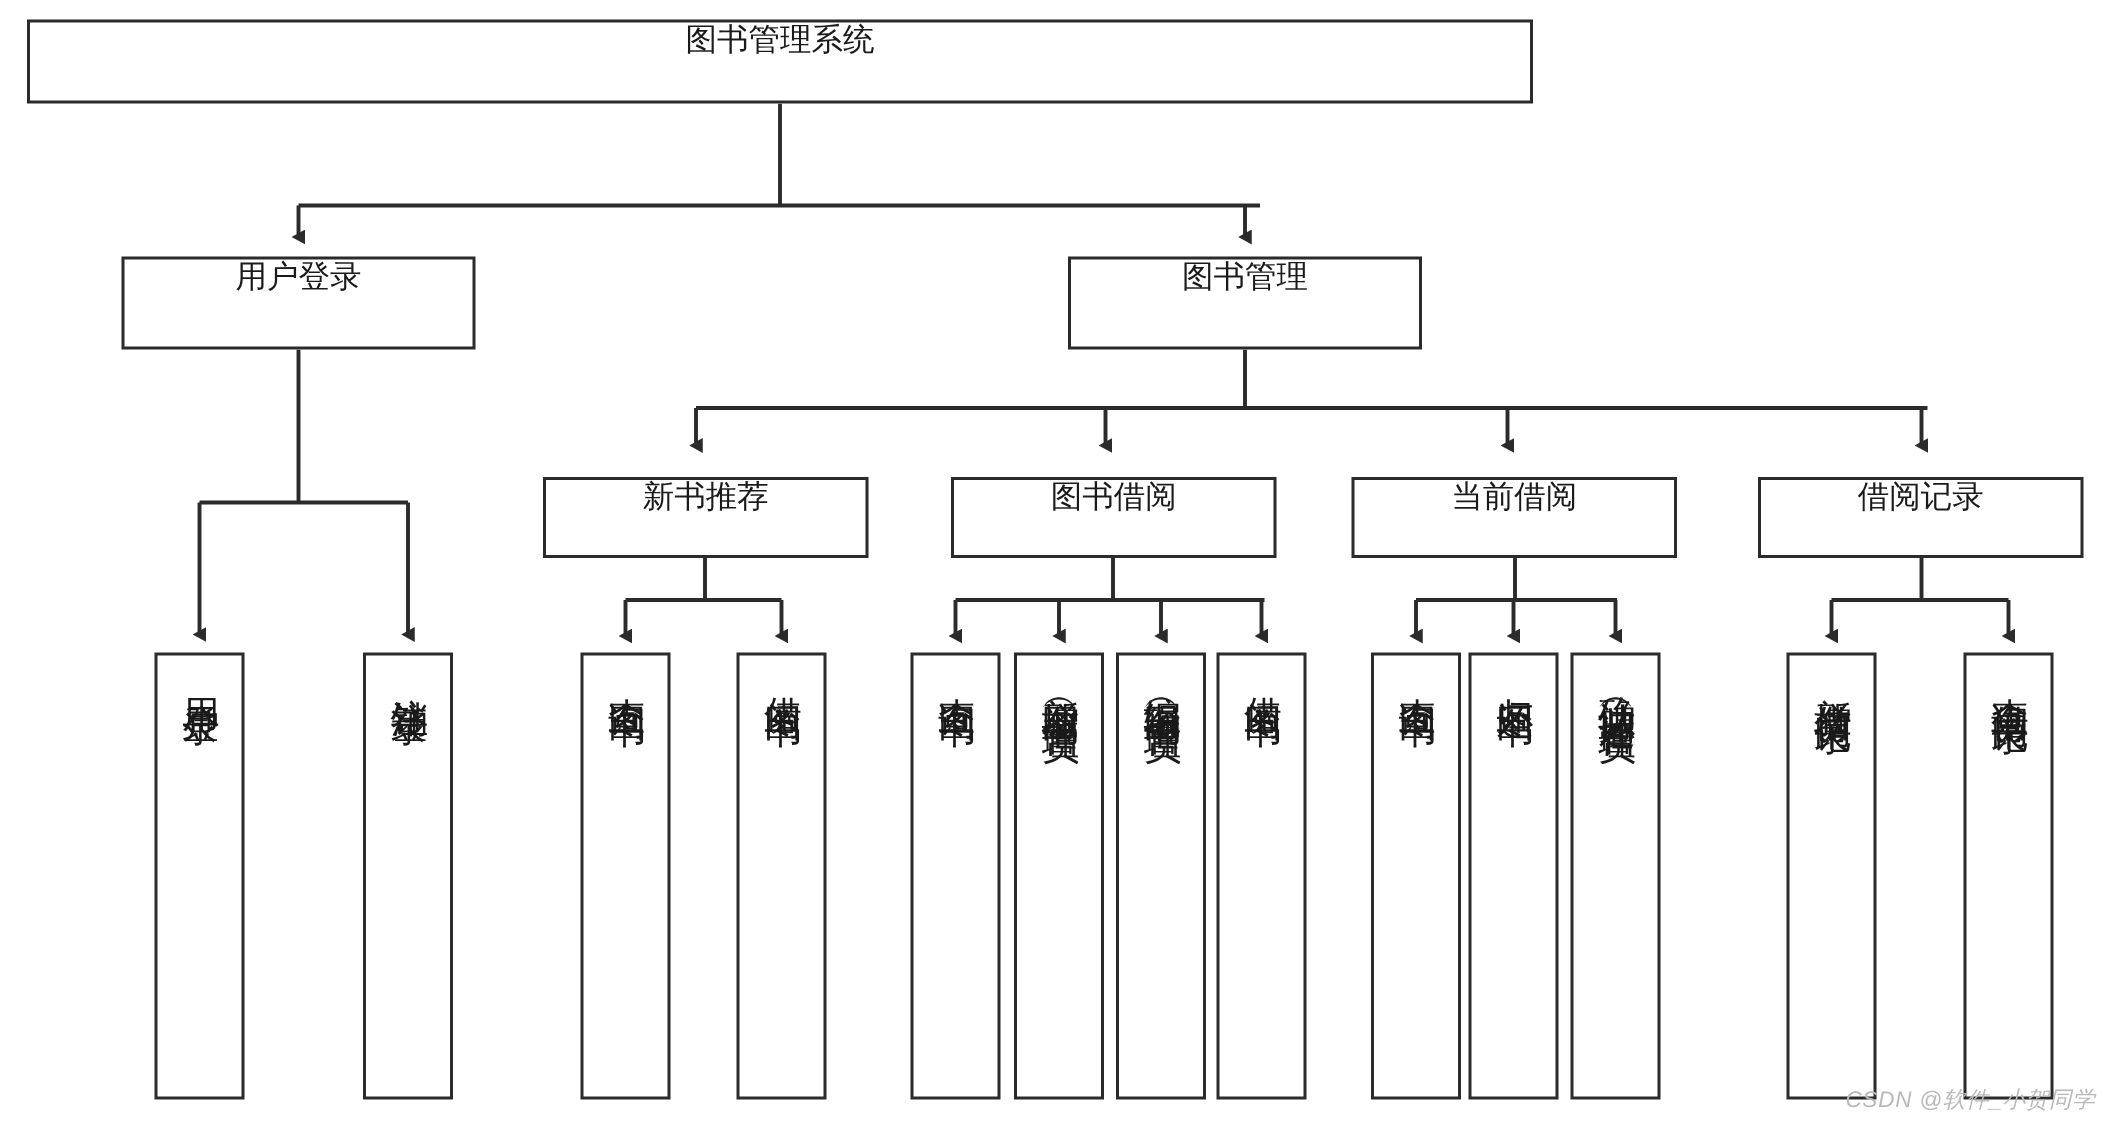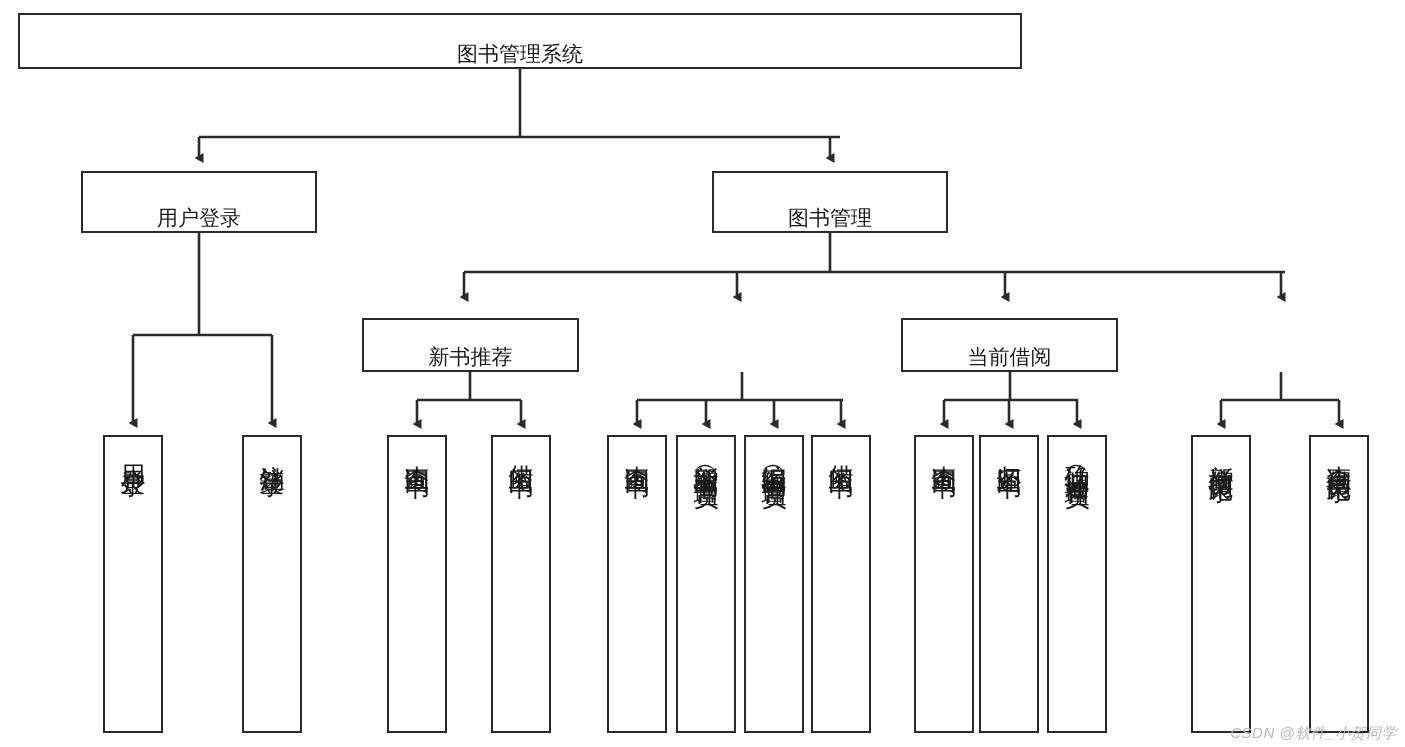--- a/index.html
+++ b/index.html
@@ -24,21 +24,21 @@
     width: 1405px;
     height: 747px;
     pointer-events: none;
   }
   .node {
     position: absolute;
     box-sizing: border-box;
     background: #ffffff;
     border: 2px solid #2b2b2b;
     display: flex;
-    align-items: flex-end;
+    align-items: flex-start;
     justify-content: center;
     color: #1a1a1a;
   }
   .node .label {
     display: block;
     text-align: center;
     line-height: 1.18;
     white-space: nowrap;
   }
   .node.horizontal .label {
@@ -133,25 +133,31 @@
   </div>
 
   <div class="node horizontal" style="left:362px; top:318px; width:217px; height:54px;">
     <span class="label">新书推荐</span>
   </div>
 
   <div class="node horizontal" style="left:712px; top:171px; width:236px; height:62px;">
     <span class="label">图书管理</span>
   </div>
 
+  <div class="node horizontal" style="left:634px; top:318px; width:217px; height:54px;">
+    <span class="label">图书借阅</span>
+  </div>
 
   <div class="node horizontal" style="left:901px; top:318px; width:217px; height:54px;">
     <span class="label">当前借阅</span>
   </div>
 
+  <div class="node horizontal" style="left:1172px; top:318px; width:217px; height:54px;">
+    <span class="label">借阅记录</span>
+  </div>
 
   <div class="node vertical" style="left:103px; top:435px; width:60px; height:298px;">
     <span class="label">用户登录</span>
   </div>
 
   <div class="node vertical" style="left:242px; top:435px; width:60px; height:298px;">
     <span class="label">注销登录</span>
   </div>
 
   <div class="node vertical" style="left:387px; top:435px; width:60px; height:298px;">

